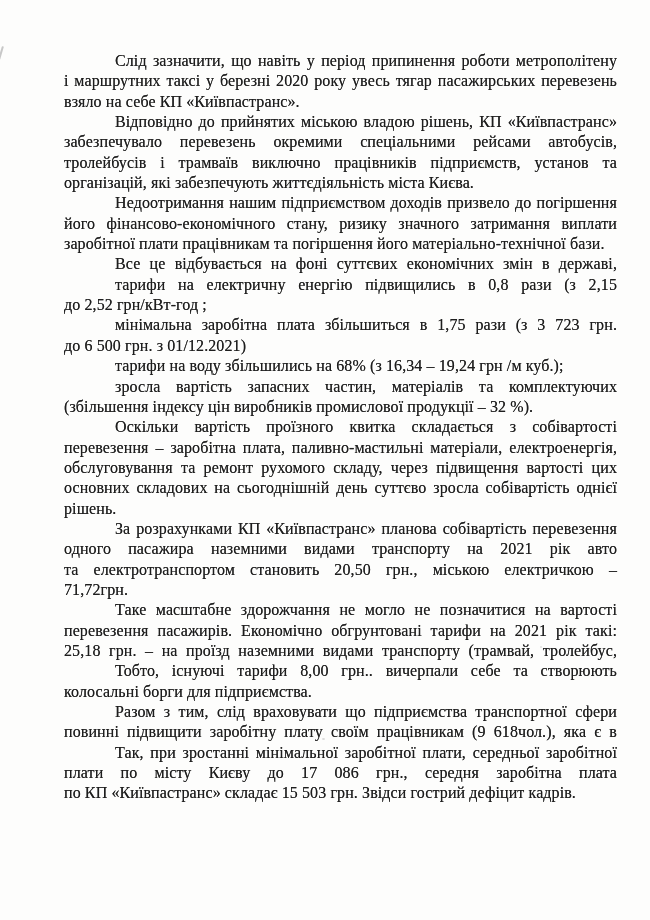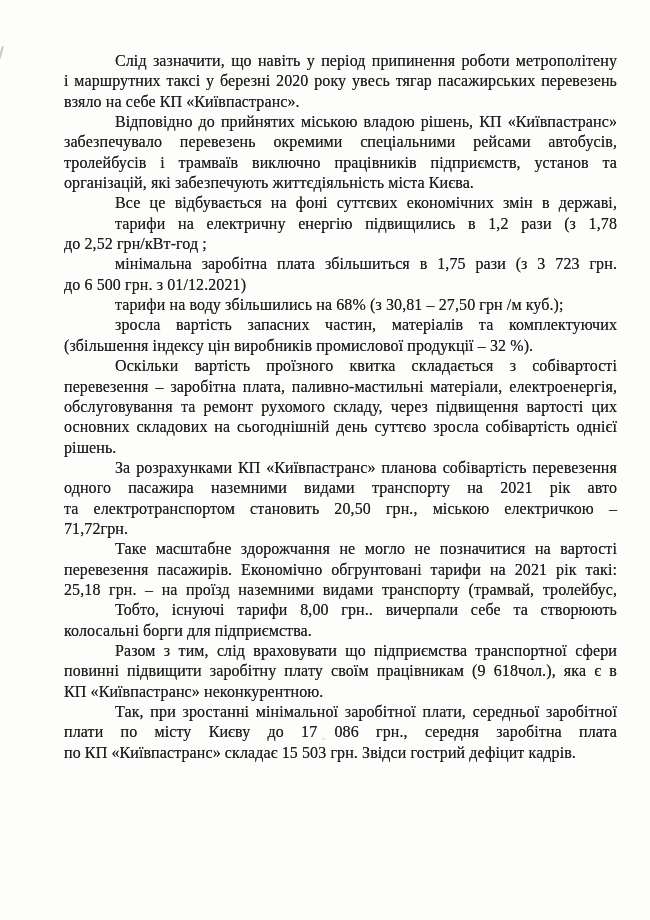--- a/index.html
+++ b/index.html
@@ -85,32 +85,37 @@
         <div class="line fill">і маршрутних таксі у березні 2020 року увесь тягар пасажирських перевезень</div>
         <div class="line left">взяло на себе КП «Київпастранс».</div>
       </div>
       <div>
         <div class="line fill indent">Відповідно до прийнятих міською владою рішень, КП «Київпастранс»</div>
         <div class="line fill">забезпечувало перевезень окремими спеціальними рейсами автобусів,</div>
         <div class="line fill">тролейбусів і трамваїв виключно працівників підприємств, установ та</div>
         <div class="line left">організацій, які забезпечують життєдіяльність міста Києва.</div>
       </div>
       <div>
+        <div class="line fill indent">Недоотримання нашим підприємством доходів призвело до погіршення</div>
+        <div class="line fill">його фінансово-економічного стану, ризику значного затримання виплати</div>
+        <div class="line left">заробітної плати працівникам та погіршення його матеріально-технічної бази.</div>
+      </div>
+      <div>
         <div class="line fill indent">Все це відбувається на фоні суттєвих економічних змін в державі,</div>
       </div>
       <div>
-        <div class="line fill indent">тарифи на електричну енергію підвищились в 1,2 рази (з 1,78</div>
+        <div class="line fill indent">тарифи на електричну енергію підвищились в 0,8 рази (з 2,15</div>
         <div class="line left">до 2,52 грн/кВт-год ;</div>
       </div>
       <div>
         <div class="line fill indent">мінімальна заробітна плата збільшиться в 1,75 рази (з 3 723 грн.</div>
         <div class="line left">до 6 500 грн. з 01/12.2021)</div>
       </div>
       <div>
-        <div class="line left indent">тарифи на воду збільшились на 68% (з 30,81 – 27,50 грн /м куб.);</div>
+        <div class="line left indent">тарифи на воду збільшились на 68% (з 16,34 – 19,24 грн /м куб.);</div>
       </div>
       <div>
         <div class="line fill indent">зросла вартість запасних частин, матеріалів та комплектуючих</div>
         <div class="line left">(збільшення індексу цін виробників промислової продукції – 32 %).</div>
       </div>
       <div>
         <div class="line fill indent">Оскільки вартість проїзного квитка складається з собівартості</div>
         <div class="line fill">перевезення – заробітна плата, паливно-мастильні матеріали, електроенергія,</div>
         <div class="line fill">обслуговування та ремонт рухомого складу, через підвищення вартості цих</div>
         <div class="line fill">основних складових на сьогоднішній день суттєво зросла собівартість однієї</div>
@@ -127,21 +132,20 @@
         <div class="line fill">перевезення пасажирів. Економічно обгрунтовані тарифи на 2021 рік такі:</div>
         <div class="line fill">25,18 грн. – на проїзд наземними видами транспорту (трамвай, тролейбус,</div>
       </div>
       <div>
         <div class="line fill indent">Тобто, існуючі тарифи 8,00 грн.. вичерпали себе та створюють</div>
         <div class="line left">колосальні борги для підприємства.</div>
       </div>
       <div>
         <div class="line fill indent">Разом з тим, слід враховувати що підприємства транспортної сфери</div>
         <div class="line fill">повинні підвищити заробітну плату своїм працівникам (9 618чол.), яка є в</div>
-        <div class="line left">КП «Київпастранс» неконкурентною.</div>
       </div>
       <div>
         <div class="line fill indent">Так, при зростанні мінімальної заробітної плати, середньої заробітної</div>
         <div class="line fill">плати по місту Києву до 17 086 грн., середня заробітна плата</div>
         <div class="line left">по КП «Київпастранс» складає 15 503 грн. Звідси гострий дефіцит кадрів.</div>
       </div>
     </div>
   <div class="artifact artifact-edge"></div>
   <div class="artifact artifact-speck-1"></div>
   <div class="artifact artifact-speck-2"></div>

